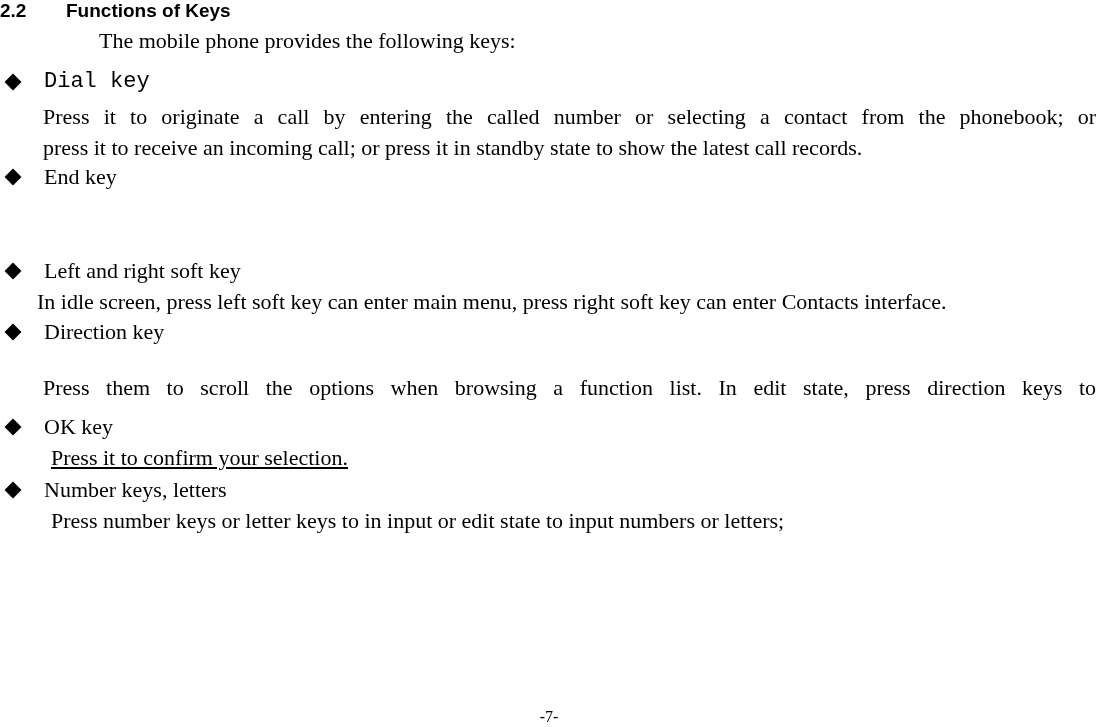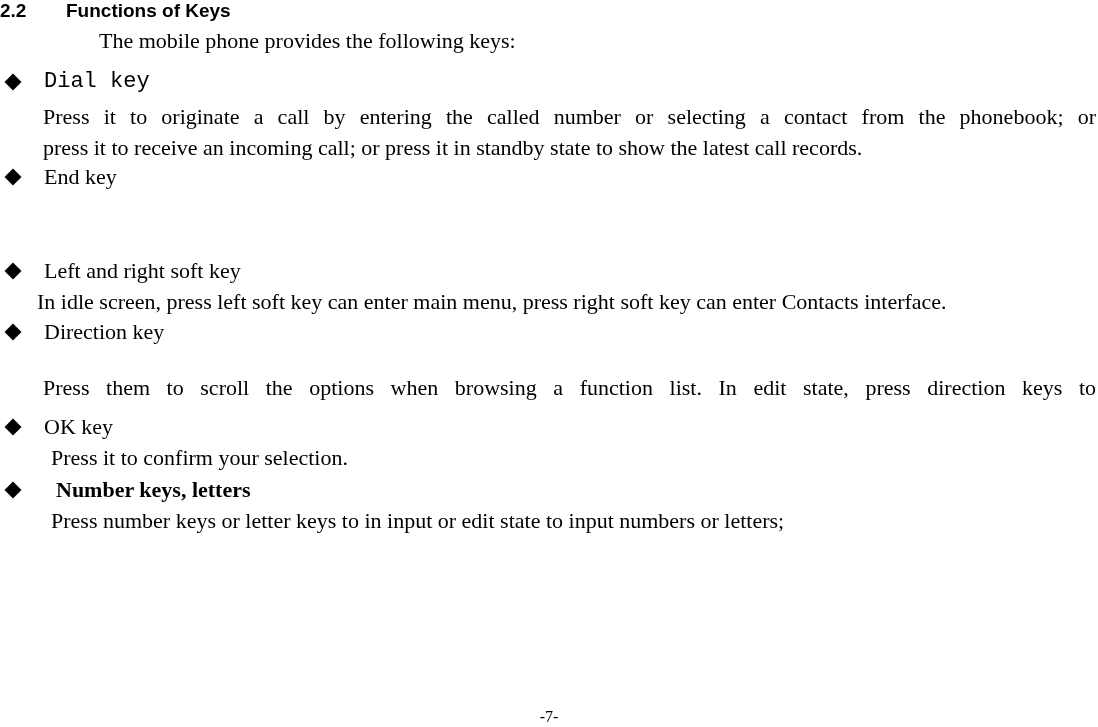--- a/index.html
+++ b/index.html
@@ -63,21 +63,21 @@
     }
     .justify .jl {
       display: block;
       text-align: justify;
       text-align-last: justify;
       white-space: nowrap;
     }
     .justify .jl.last {
       text-align-last: left;
     }
-    .bold { font-weight: bold; margin-left: 12px; }
+    .bold { font-weight: normal; }
     .footer {
       position: absolute;
       top: 708px;
       left: 0;
       width: 1098px;
       text-align: center;
       font-size: 16px;
       line-height: 18px;
     }
   </style>
@@ -117,21 +117,21 @@
   </div>
 <div class="line" style="left:44px; top:319px;">Direction key</div>
 <div class="justify" style="top:334px;margin-top:38px;">
   <span class="jl">Press them to scroll the options when browsing a function list. In edit state, press direction keys to</span>
 </div>
 
 <div class="bullet" style="top:418px;">
     <div class="diamond"></div>
   </div>
 <div class="line" style="left:44px; top:414px;">OK key</div>
-<div class="line" style="left:51px; top:445px;">Press it to confirm your selection.</div>
+<div class="line" style="left:51px; top:445px;text-decoration:underline;">Press it to confirm your selection.</div>
 
 <div class="bullet" style="top:481px;">
     <div class="diamond"></div>
   </div>
 <div class="line bold" style="left:44px; top:477px;">Number keys, letters</div>
 <div class="line" style="left:51px; top:508px;">Press number keys or letter keys to in input or edit state to input numbers or letters;</div>
 
 <div class="footer">-7-</div>
 
 </body></html>

